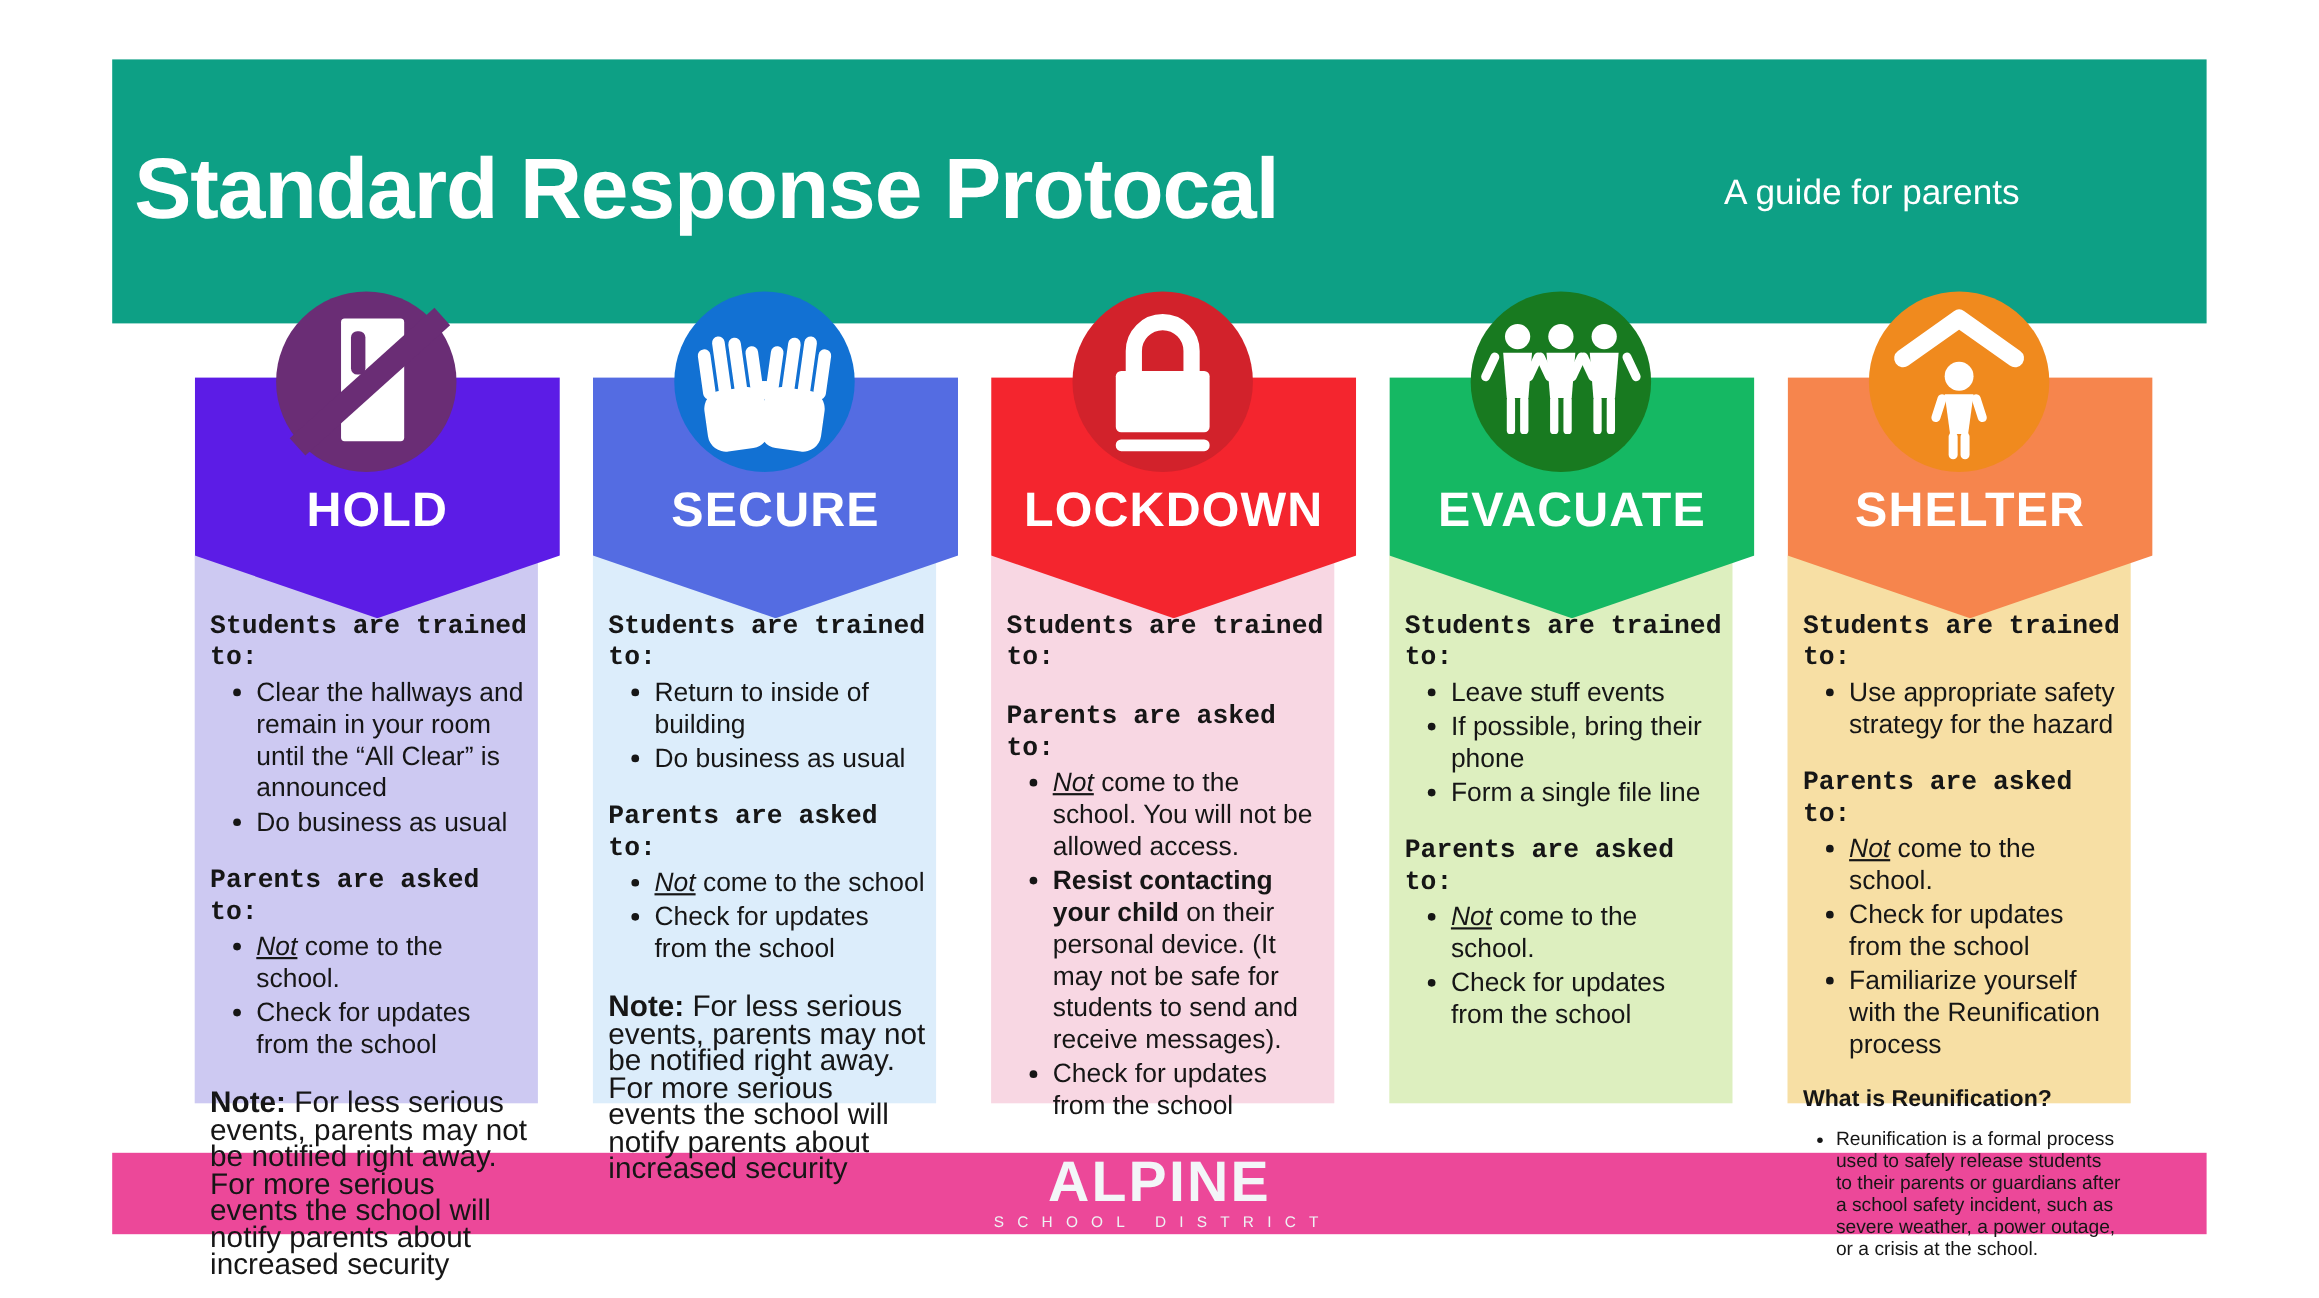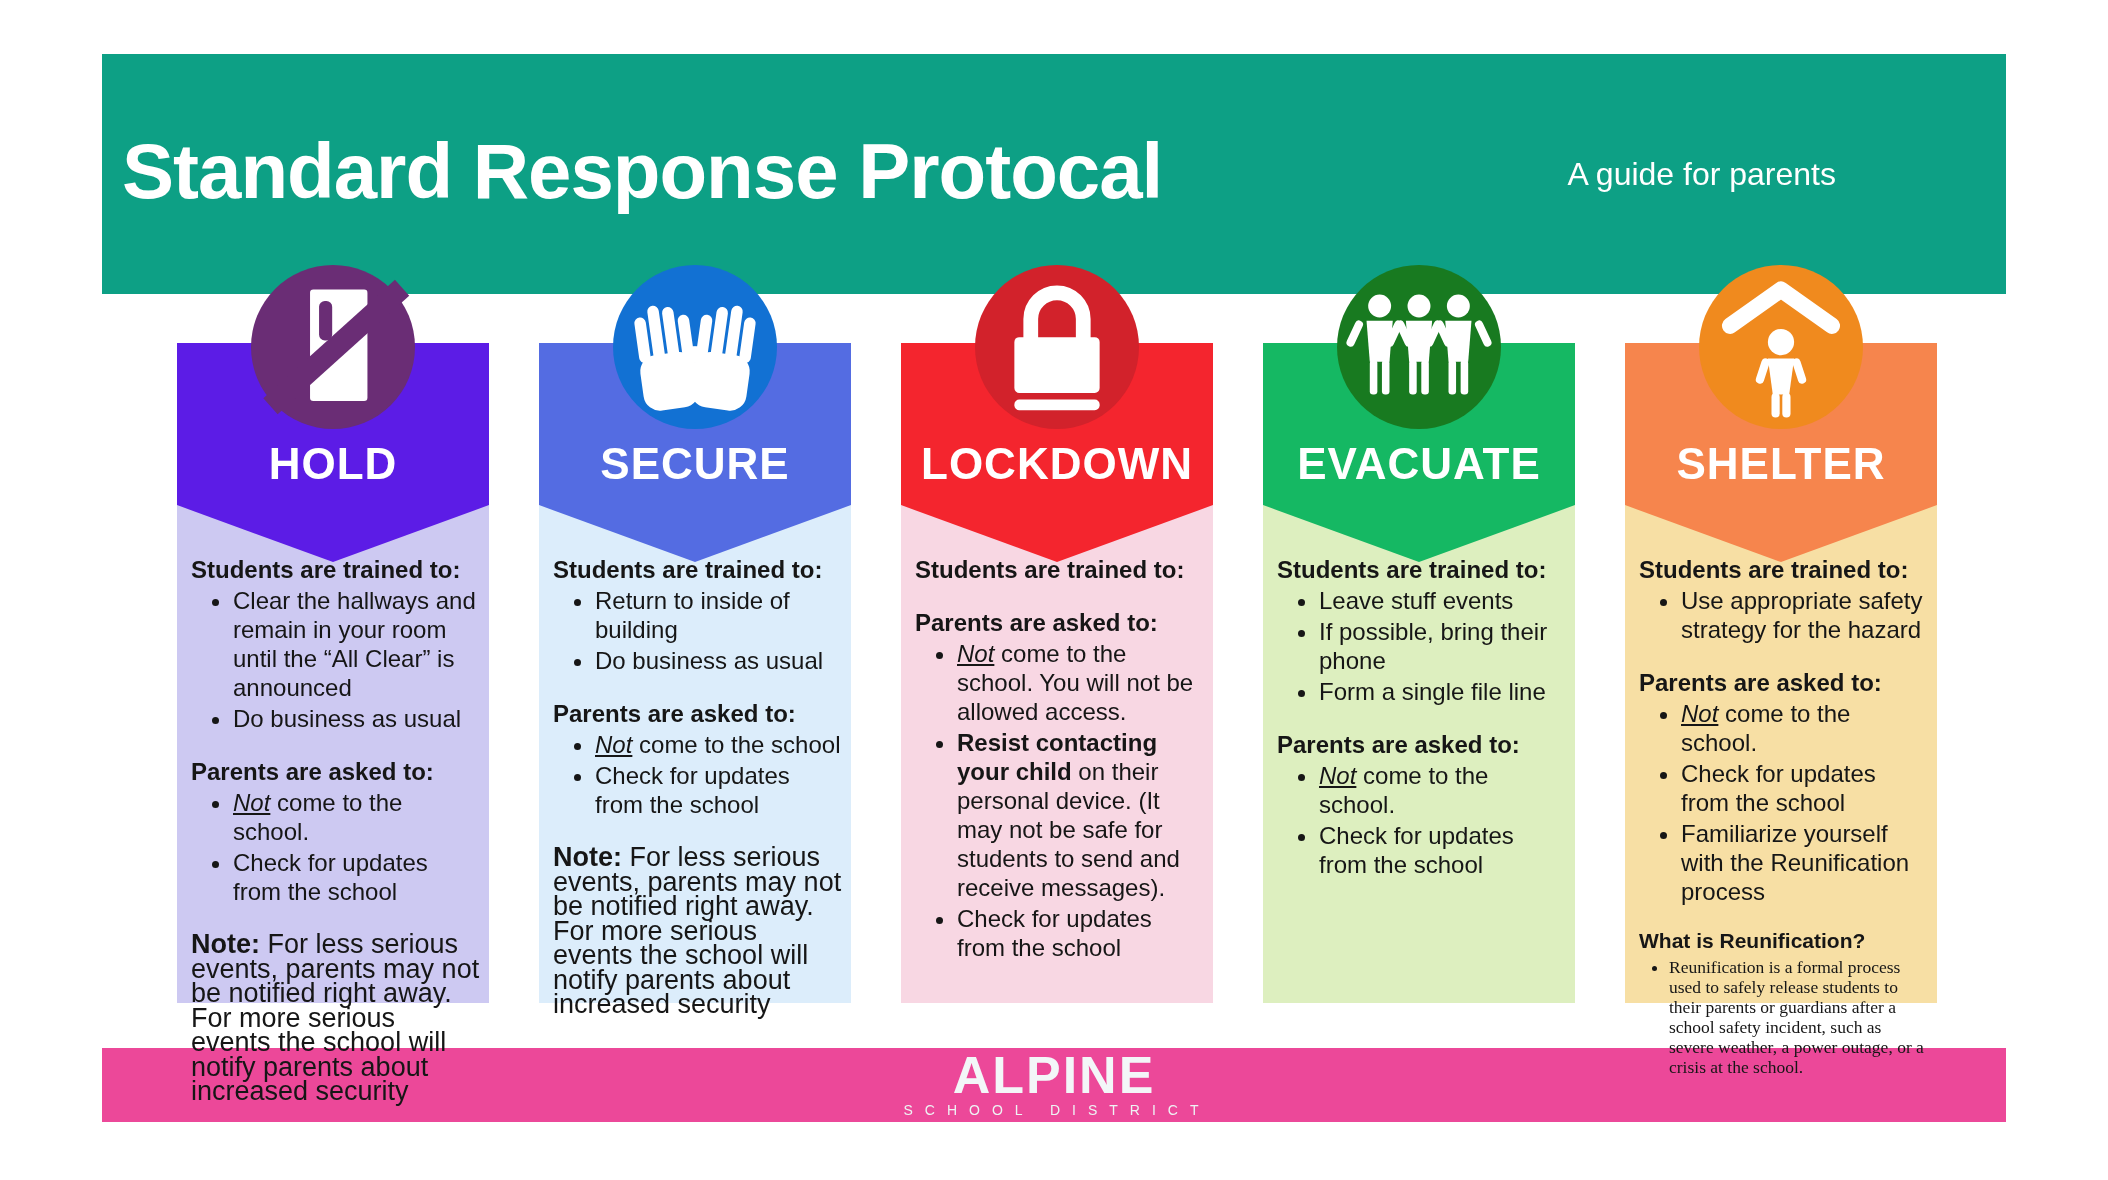--- a/index.html
+++ b/index.html
@@ -9,37 +9,37 @@
   .header{position:absolute;left:102px;top:54px;width:1904px;height:240px;display:flex;align-items:center;}
   .title{color:#fff;font-size:78px;font-weight:800;letter-spacing:-1px;margin:0 0 6px 20px;white-space:nowrap;}
   .subtitle{color:#fff;font-size:32px;font-weight:400;margin-left:auto;margin-right:170px;white-space:nowrap;}
   
   .column{position:absolute;top:265px;width:312px;height:738px;}
   .column:nth-child(1){left:177px}.column:nth-child(2){left:539px}.column:nth-child(3){left:901px}
   .column:nth-child(4){left:1263px}.column:nth-child(5){left:1625px}
   .circle{position:absolute;top:0;left:74px;width:164px;height:164px;border-radius:50%;z-index:3;}
   .circle svg{width:164px;height:164px;display:block;}
   .banner{position:absolute;top:78px;left:0;width:312px;height:219px;z-index:2;
-          clip-path:polygon(0 0,100% 0,100% 74%,50% 100%,0 74%);}
+          clip-path:polygon(0 0,100% 0,100% 74%,50% 100%,0 74%);padding-left:20px;}
   .label{position:absolute;top:96px;left:0;width:100%;text-align:center;color:#fff;
          font-size:44px;font-weight:800;letter-spacing:1px;}
   .cbody{position:absolute;top:240px;left:0;width:312px;height:498px;z-index:1;box-sizing:border-box;
          padding:50px 8px 0 14px;color:#161616;font-size:24px;line-height:29px;}
-  .h{font-weight:bold;}
+  .h{font-weight:bold;font-family:Liberation Mono, monospace;}
   .cbody > .h{margin-top:24px;}
   .cbody > .h:first-child{margin-top:0;}
   .cbody ul{margin:2px 0 0 0;padding:0 0 0 42px;}
   .cbody li{margin:0 0 2px 0;}
   .em{font-style:italic;text-decoration:underline;}
   .b{font-weight:bold;}
   .note{margin:26px 0 0 0;font-size:27px;line-height:24.5px;}
   .note .lbl{font-weight:bold;}
   .extra-h{margin-top:22px;font-weight:bold;font-size:21px;line-height:25px;}
   .extra-list{font-size:17.5px;line-height:20px;}
-  .cbody ul.extra-list{padding-left:30px;margin-top:4px;font-family:Liberation Serif, serif;}
+  .cbody ul.extra-list{padding-left:30px;margin-top:14px;}
   
   .footer{position:absolute;left:102px;top:1048px;width:1904px;height:74px;display:flex;
           flex-direction:column;align-items:center;justify-content:center;}
   .alpine{font-size:52px;font-weight:800;letter-spacing:2px;line-height:0.9;color:#f3f6f8;}
   .district{font-size:14px;font-weight:400;letter-spacing:12px;margin-top:4px;color:#eef3f4;text-indent:6px;}
 </style>
 </head>
 <body>
 
 <div class="page">

